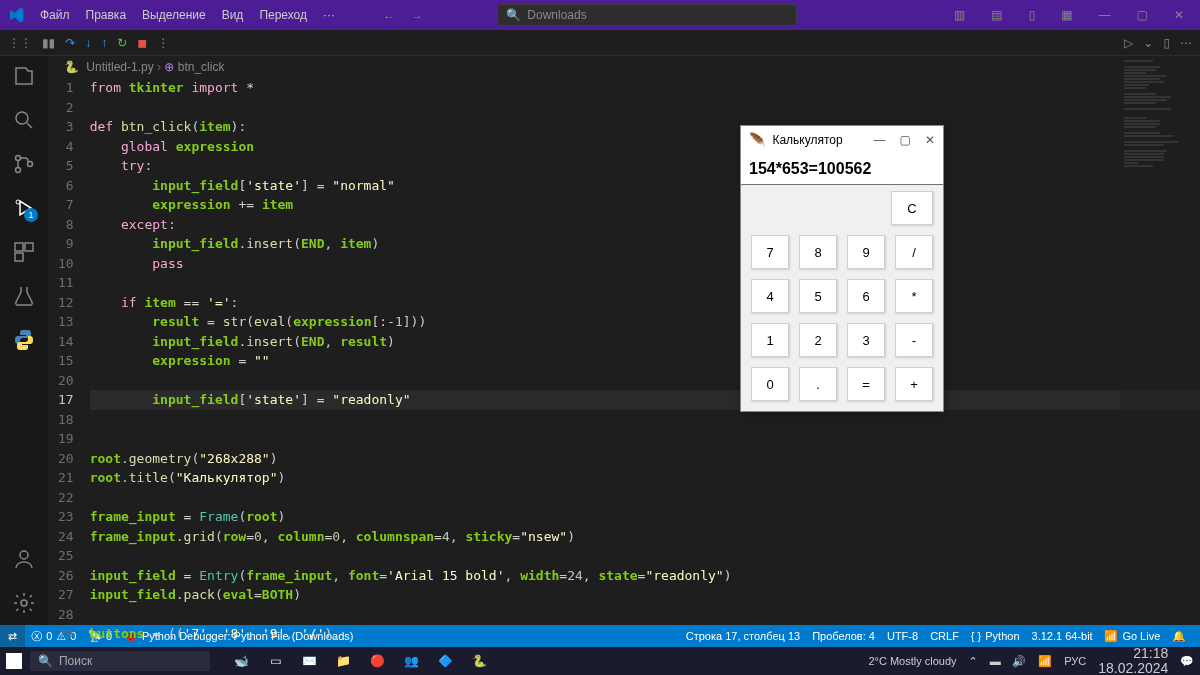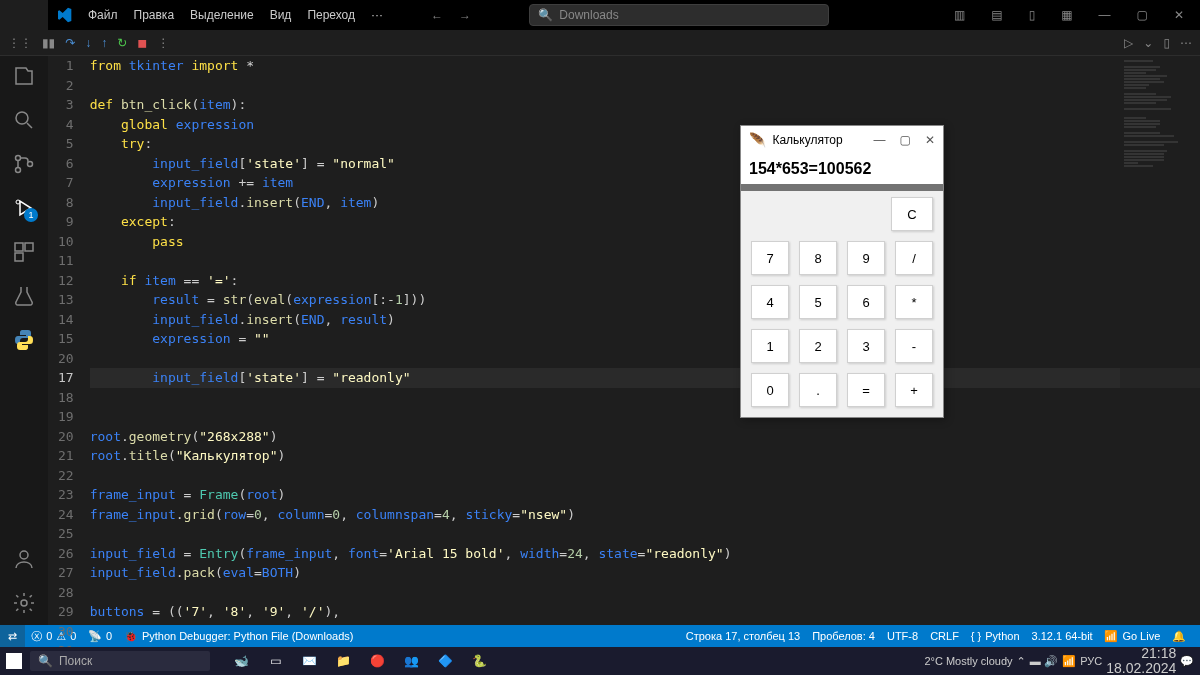--- a/index.html
+++ b/index.html
@@ -1,17 +1,17 @@
 <!DOCTYPE html>
 <html><head>
 <meta charset="utf-8">
 <style>
 * { margin: 0; padding: 0; box-sizing: border-box; }
 body { font-family: 'Segoe UI', sans-serif; background: #1e1e1e; color: #cccccc; font-size: 12px; overflow: hidden; width: 1200px; height: 675px; position: relative; }
-.title-bar { height: 30px; background: #000000; display: flex; align-items: center; padding: 0 8px; margin-left: 48px; }
+.title-bar { height: 30px; background: #4c1d95; display: flex; align-items: center; padding: 0 8px; }
 .title-bar .vscode-icon { width: 16px; height: 16px; margin-right: 8px; color: #007acc; }
 .menu-item { padding: 0 8px; cursor: pointer; font-size: 12px; color: #cccccc; }
 .nav-arrows { margin-left: 40px; display: flex; gap: 16px; color: #888; }
 .search-box { flex: 1; max-width: 300px; margin: 0 auto; background: #2d2d2d; border: 1px solid #3e3e3e; border-radius: 4px; padding: 3px 8px; display: flex; align-items: center; gap: 6px; color: #888; }
 .window-controls { display: flex; gap: 10px; margin-left: auto; color: #888; }
 .wc { padding: 4px 8px; cursor: pointer; }
 .toolbar-row { height: 26px; background: #1e1e1e; display: flex; align-items: center; padding: 0 8px; gap: 10px; border-bottom: 1px solid #2d2d2d; }
 .toolbar-row .tool-icon { color: #888; cursor: pointer; }
 .main { display: flex; height: 569px; }
 .activity-bar { width: 48px; background: #181818; display: flex; flex-direction: column; align-items: center; padding-top: 8px; gap: 20px; }
@@ -23,49 +23,49 @@
 .breadcrumb { padding: 4px 16px; font-size: 12px; color: #888; }
 .breadcrumb .py-icon { color: #ffca28; margin-right: 4px; }
 .breadcrumb .fn-icon { color: #b180d7; }
 .code-area { display: flex; font-family: 'Consolas', monospace; font-size: 13px; line-height: 1.5; padding-left: 10px; }
 .gutter { text-align: right; color: #6e6e6e; padding-right: 16px; user-select: none; }
 .gutter .ln { height: 19.5px; }
 .gutter .ln.current { color: #c6c6c6; }
 .code { flex: 1; }
 .code .line { height: 19.5px; white-space: pre; }
 .code .line.hl { background: #2a2a2a; }
-.kw { color: #fde047; }
+.kw { color: #f9a8d4; }
 .fn { color: #dcdcaa; }
 .st { color: #fef9c3; }
-.va { color: #3b82f6; }
+.va { color: #84cc16; font-weight: bold; }
 .nm { color: #b5cea8; }
 .cl { color: #4ec9b0; }
 .op { color: #d4d4d4; }
 .minimap { position: absolute; top: 0; right: 0; width: 80px; height: 100%; background: #1e1e1e; opacity: 0.4; }
 .minimap-lines { padding: 4px; }
 .mm-line { height: 2px; margin-bottom: 1px; background: #555; }
 .status-bar { height: 22px; background: #007acc; display: flex; align-items: center; font-size: 11px; color: #fff; padding: 0 8px; }
 .status-bar .seg { padding: 0 6px; display: flex; align-items: center; gap: 4px; cursor: pointer; }
 .status-bar .remote { background: #0e639c; padding: 0 8px; margin-left: -8px; height: 22px; display: flex; align-items: center; }
 .status-right { margin-left: auto; display: flex; }
 .calc-window { position: absolute; top: 125px; left: 740px; width: 204px; background: #f0f0f0; border: 1px solid #888; box-shadow: 2px 2px 8px rgba(0,0,0,0.3); }
 .calc-title { height: 28px; background: #fff; display: flex; align-items: center; padding: 0 8px; font-size: 12px; color: #000; }
 .calc-title .feather { color: #3b7cc4; margin-right: 6px; font-size: 14px; }
 .calc-controls { margin-left: auto; display: flex; gap: 14px; color: #555; }
-.calc-display { background: #fff; padding: 6px 8px; font-family: Arial; font-weight: bold; font-size: 16px; color: #000; border-bottom: 7px solid #737373; }
+.calc-display { background: #fff; padding: 6px 8px; font-family: Arial; font-weight: bold; font-size: 16px; color: #000; border-bottom: 1px solid #737373; }
 .calc-grid { display: grid; grid-template-columns: repeat(4, 1fr); gap: 10px; padding: 10px; }
 .calc-btn { height: 34px; background: #fff; border: 1px solid #d0d0d0; display: flex; align-items: center; justify-content: center; font-size: 13px; color: #000; cursor: pointer; box-shadow: 1px 1px 2px rgba(0,0,0,0.15); }
 .calc-row-c { display: flex; justify-content: flex-end; padding: 6px 10px 0 10px; }
 .calc-row-c .calc-btn { width: 42px; }
 .taskbar { position: absolute; bottom: 0; left: 0; right: 0; height: 28px; background: #1a1b2e; display: flex; align-items: center; padding: 0 6px; font-size: 12px; color: #fff; }
 .taskbar .win-icon { width: 16px; height: 16px; background: #fff; }
 .taskbar .search-tb { background: #2a2b3e; border-radius: 2px; padding: 3px 8px; margin-left: 8px; display: flex; align-items: center; gap: 6px; width: 180px; color: #aaa; }
 .taskbar .tb-icons { display: flex; gap: 10px; margin-left: 20px; }
 .taskbar .tb-icon { width: 24px; height: 20px; display: flex; align-items: center; justify-content: center; }
-.taskbar .tray { margin-left: auto; display: flex; align-items: center; gap: 4px; color: #ccc; font-size: 11px; }
+.taskbar .tray { margin-left: auto; display: flex; align-items: center; gap: 12px; color: #ccc; font-size: 11px; }
 .taskbar .clock { text-align: right; line-height: 1.1; font-size: 14px; }
 svg { display: block; }
 .run-controls { margin-left: auto; display: flex; gap: 10px; color: #888; }
 </style>
 </head>
 <body>
 
 <div class="title-bar">
   <svg class="vscode-icon" viewBox="0 0 24 24">
       <path fill="#007acc" d="M23 3l-5-2-8 8-5-4-2 1v12l2 1 5-4 8 8 5-2V3z"></path>
@@ -168,20 +168,27 @@
       <div class="act-icon">
           <svg width="24" height="24" viewBox="0 0 24 24">
             <circle cx="12" cy="12" r="3" fill="none" stroke="currentColor" stroke-width="1.5"></circle>
             <path d="M12 2v3m0 14v3M4.2 4.2l2.1 2.1m11.4 11.4l2.1 2.1M2 12h3m14 0h3M4.2 19.8l2.1-2.1m11.4-11.4l2.1-2.1" stroke="currentColor" stroke-width="1.5"></path>
           </svg>
         </div>
     </div>
   </div>
 
   <div class="editor-area">
+    <div class="breadcrumb">
+      <span class="py-icon">🐍</span>
+      <span>Untitled-1.py</span>
+      <span style="color:#666"> › </span>
+      <span class="fn-icon">⊕</span>
+      <span>btn_click</span>
+    </div>
     <div class="code-area">
       <div class="gutter" id="gutter">
           <div class="ln">1</div>
           <div class="ln">2</div>
           <div class="ln">3</div>
           <div class="ln">4</div>
           <div class="ln">5</div>
           <div class="ln">6</div>
           <div class="ln">7</div>
           <div class="ln">8</div>
@@ -210,22 +217,22 @@
           <div class="ln">31</div>
         </div>
       <div class="code" id="code">
           <div class="line"><span class="kw">from</span> <span class="va">tkinter</span> <span class="kw">import</span> <span class="op">*</span></div>
           <div class="line"></div>
           <div class="line"><span class="kw">def</span> <span class="fn">btn_click</span>(<span class="va">item</span>):</div>
           <div class="line">    <span class="kw">global</span> <span class="va">expression</span></div>
           <div class="line">    <span class="kw">try</span>:</div>
           <div class="line">        <span class="va">input_field</span>[<span class="st">'state'</span>] = <span class="st">"normal"</span></div>
           <div class="line">        <span class="va">expression</span> += <span class="va">item</span></div>
+          <div class="line">    <span class="kw">except</span>:</div>
           <div class="line">        <span class="va">input_field</span>.<span class="fn">insert</span>(<span class="va">END</span>, <span class="va">item</span>)</div>
-          <div class="line">    <span class="kw">except</span>:</div>
           <div class="line">        <span class="kw">pass</span></div>
           <div class="line"></div>
           <div class="line">    <span class="kw">if</span> <span class="va">item</span> == <span class="st">'='</span>:</div>
           <div class="line">        <span class="va">result</span> = <span class="fn">str</span>(<span class="fn">eval</span>(<span class="va">expression</span>[:-<span class="nm">1</span>]))</div>
           <div class="line">        <span class="va">input_field</span>.<span class="fn">insert</span>(<span class="va">END</span>, <span class="va">result</span>)</div>
           <div class="line">        <span class="va">expression</span> = <span class="st">""</span></div>
           <div class="line"></div>
           <div class="line hl">        <span class="va">input_field</span>[<span class="st">'state'</span>] = <span class="st">"readonly"</span></div>
           <div class="line"></div>
           <div class="line"></div>

